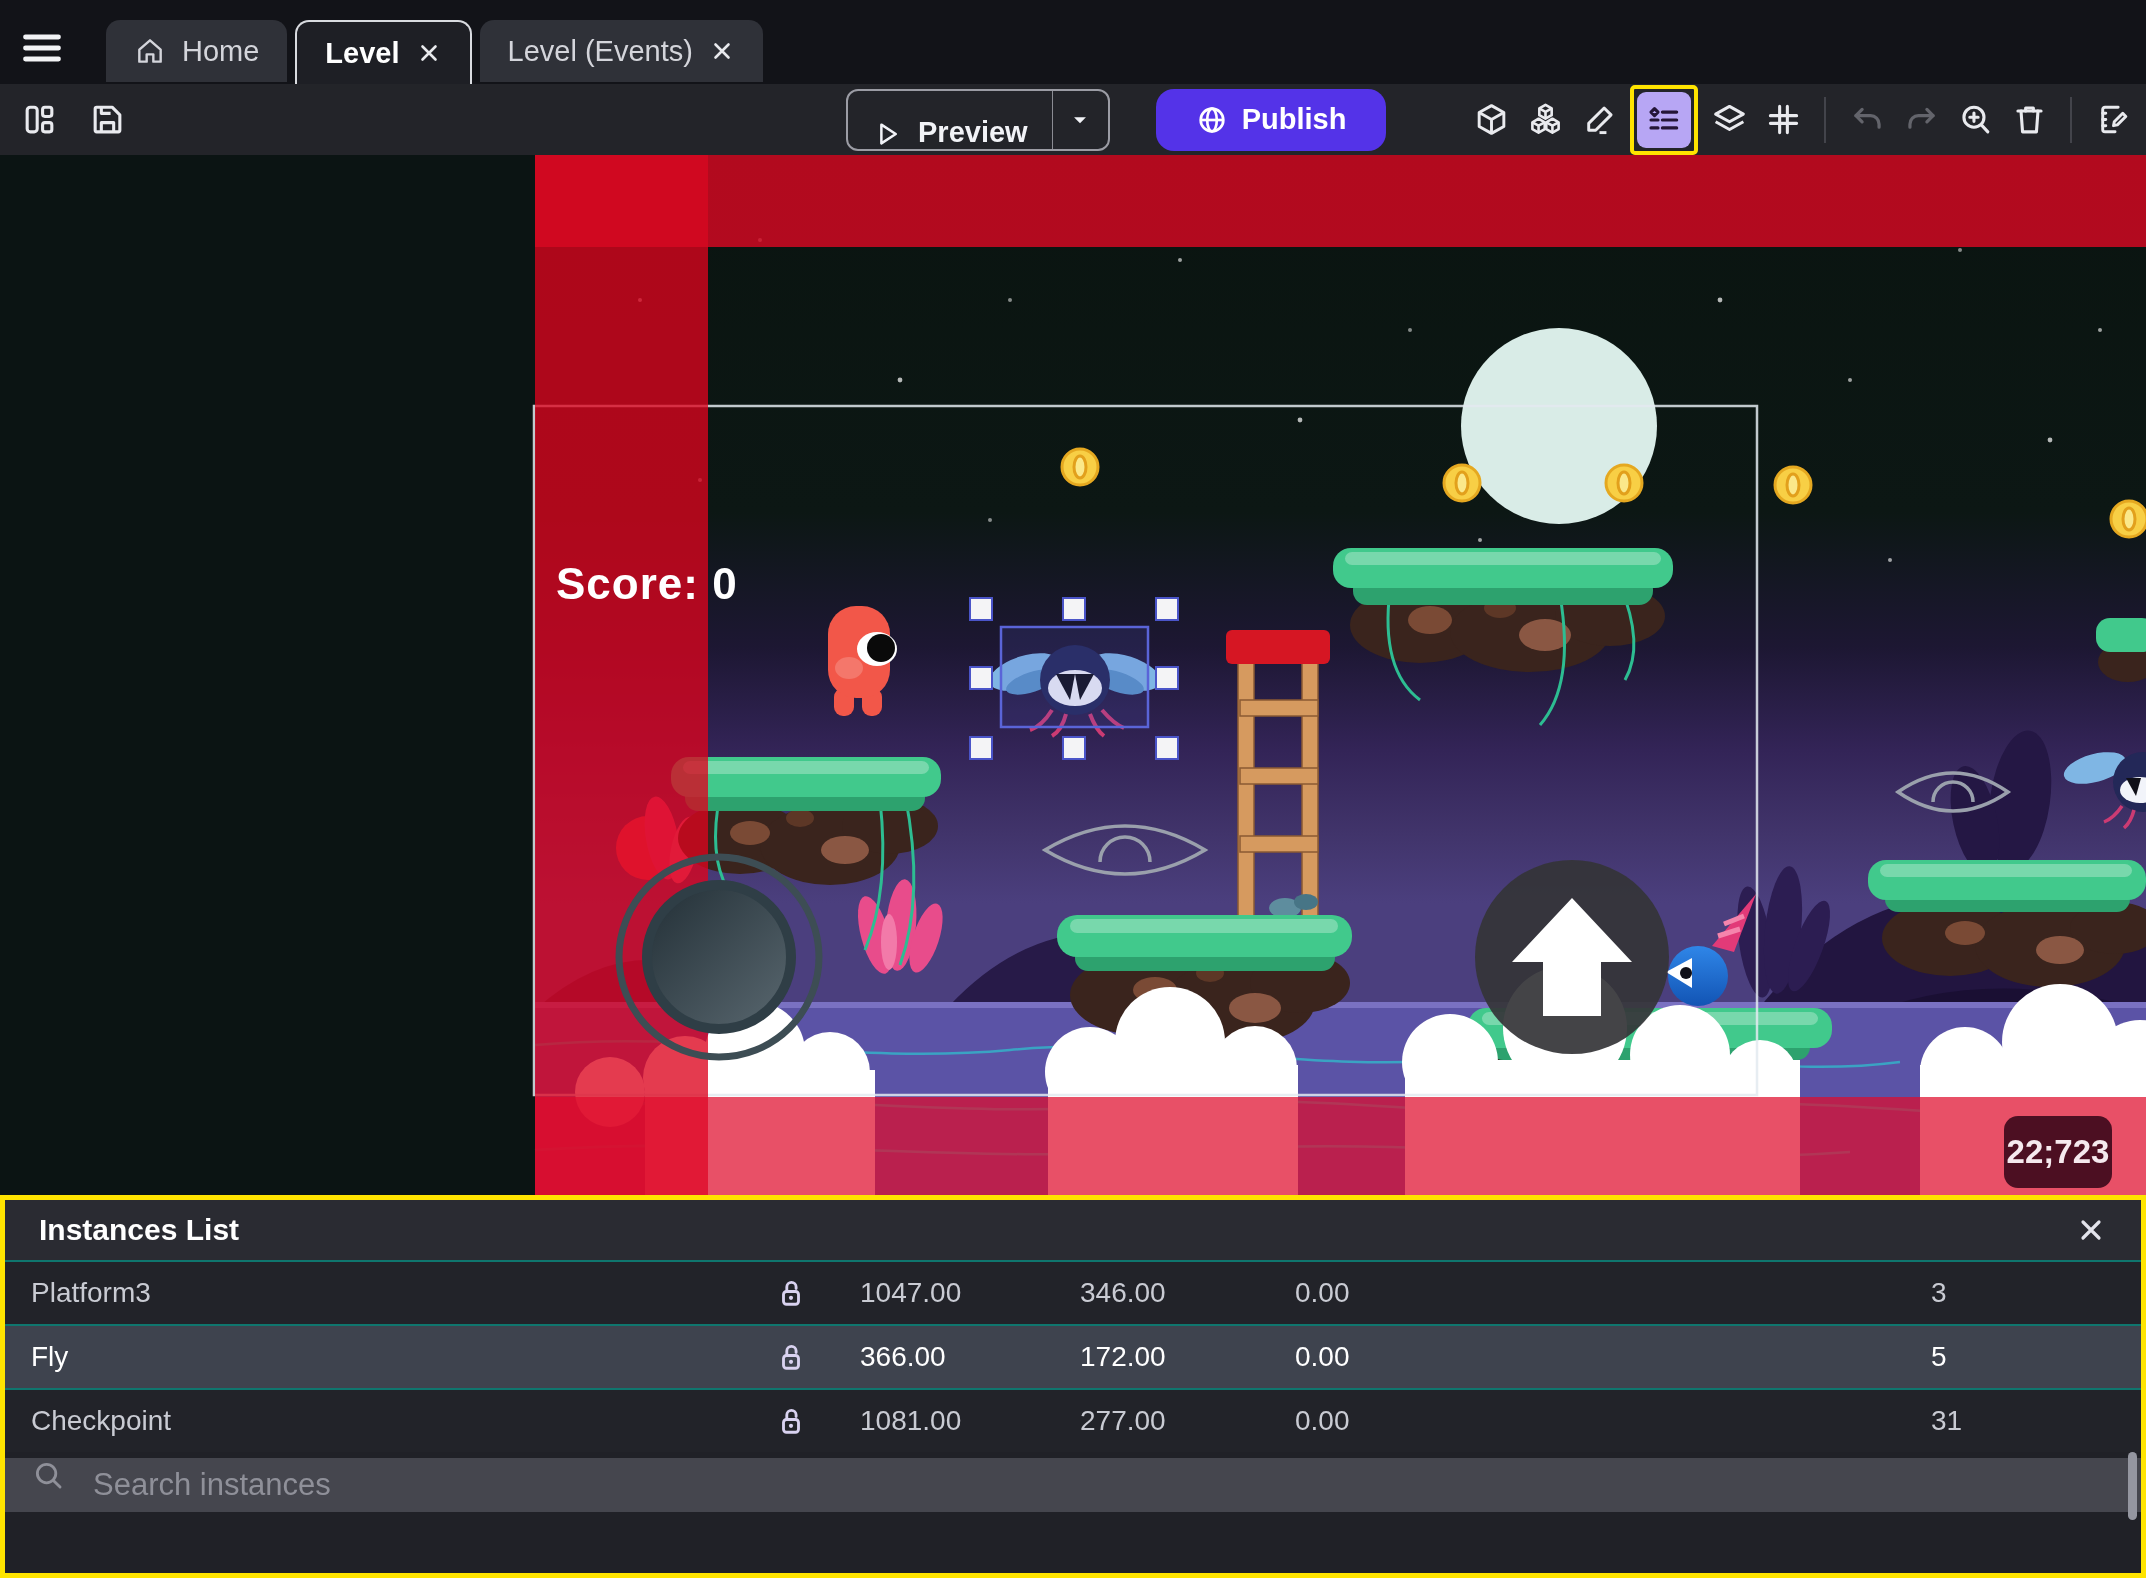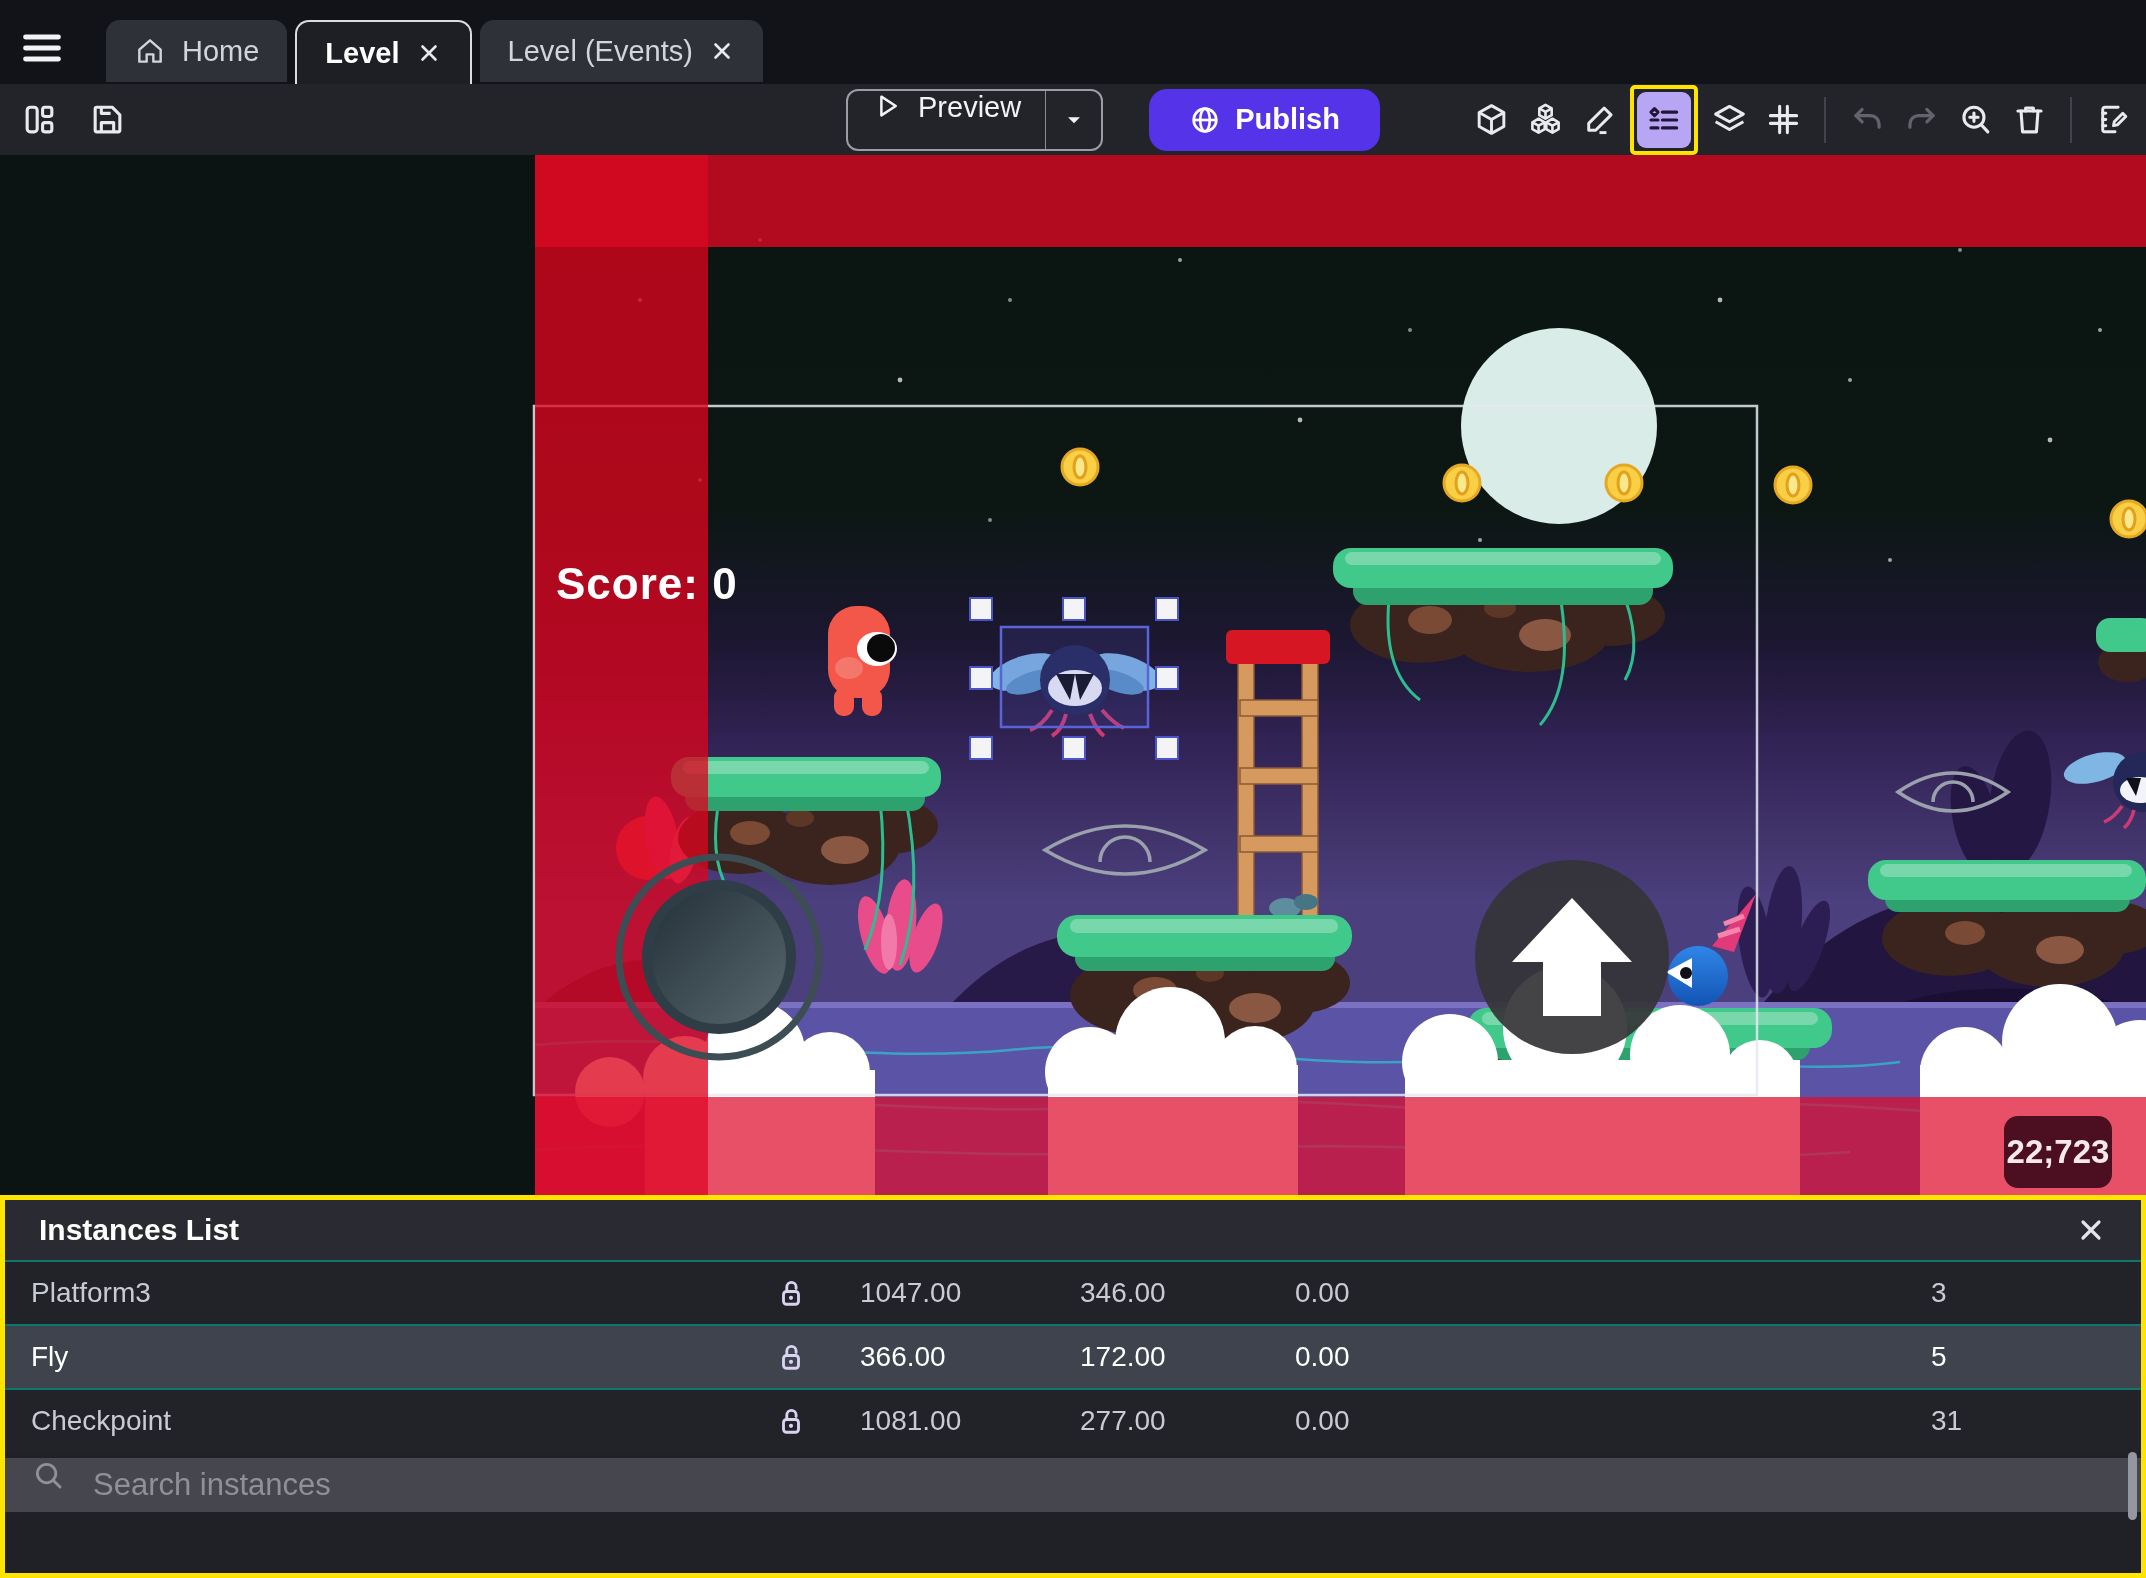--- a/index.html
+++ b/index.html
@@ -19,21 +19,21 @@
   .tab .home-ic{width:32px;height:32px;color:#d4d5db;}
 
   
   .toolbar{position:absolute;top:84px;left:0;width:2146px;height:71px;background:#232429;}
   .tb-left{position:absolute;left:16px;top:0;height:71px;display:flex;align-items:center;gap:22px;}
   .tb-btn{width:46px;height:46px;display:flex;align-items:center;justify-content:center;color:#e9eaee;cursor:pointer;border-radius:8px;}
   .tb-btn svg{width:37px;height:37px;}
   .tb-btn.disabled{color:#63646b;}
   .tb-center{position:absolute;left:846px;top:0;height:71px;display:flex;align-items:center;}
   .preview-btn{display:flex;align-items:stretch;height:62px;border:2px solid #9b9ca4;border-radius:12px;color:#f2f3f7;cursor:pointer;overflow:hidden;}
-  .preview-main{display:flex;align-items:flex-start;gap:16px;padding:0 24px;font-size:29px;font-weight:normal;}
+  .preview-main{display:flex;align-items:flex-end;gap:16px;padding:0 24px;font-size:29px;font-weight:bold;}
   .preview-caret{display:flex;align-items:center;justify-content:center;width:56px;border-left:1px solid #8b8c93;}
   .publish-btn{display:flex;align-items:center;gap:14px;height:62px;margin-left:46px;padding:0 40px;background:#5433e8;
        border-radius:18px;color:#ffffff;font-size:29px;font-weight:bold;cursor:pointer;}
   .tb-right{position:absolute;right:10px;top:0;height:71px;display:flex;align-items:center;gap:8px;}
   .tb-divider{width:2px;height:46px;background:#43444b;margin:0 10px;}
   .inst-hl{border:4px solid #ffe400;border-radius:5px;padding:3px;}
   .inst-btn{width:54px;height:56px;background:#b7a6f4;border-radius:9px;display:flex;align-items:center;justify-content:center;color:#241537;cursor:pointer;}
   .inst-btn svg{width:38px;height:38px;}
 
   

